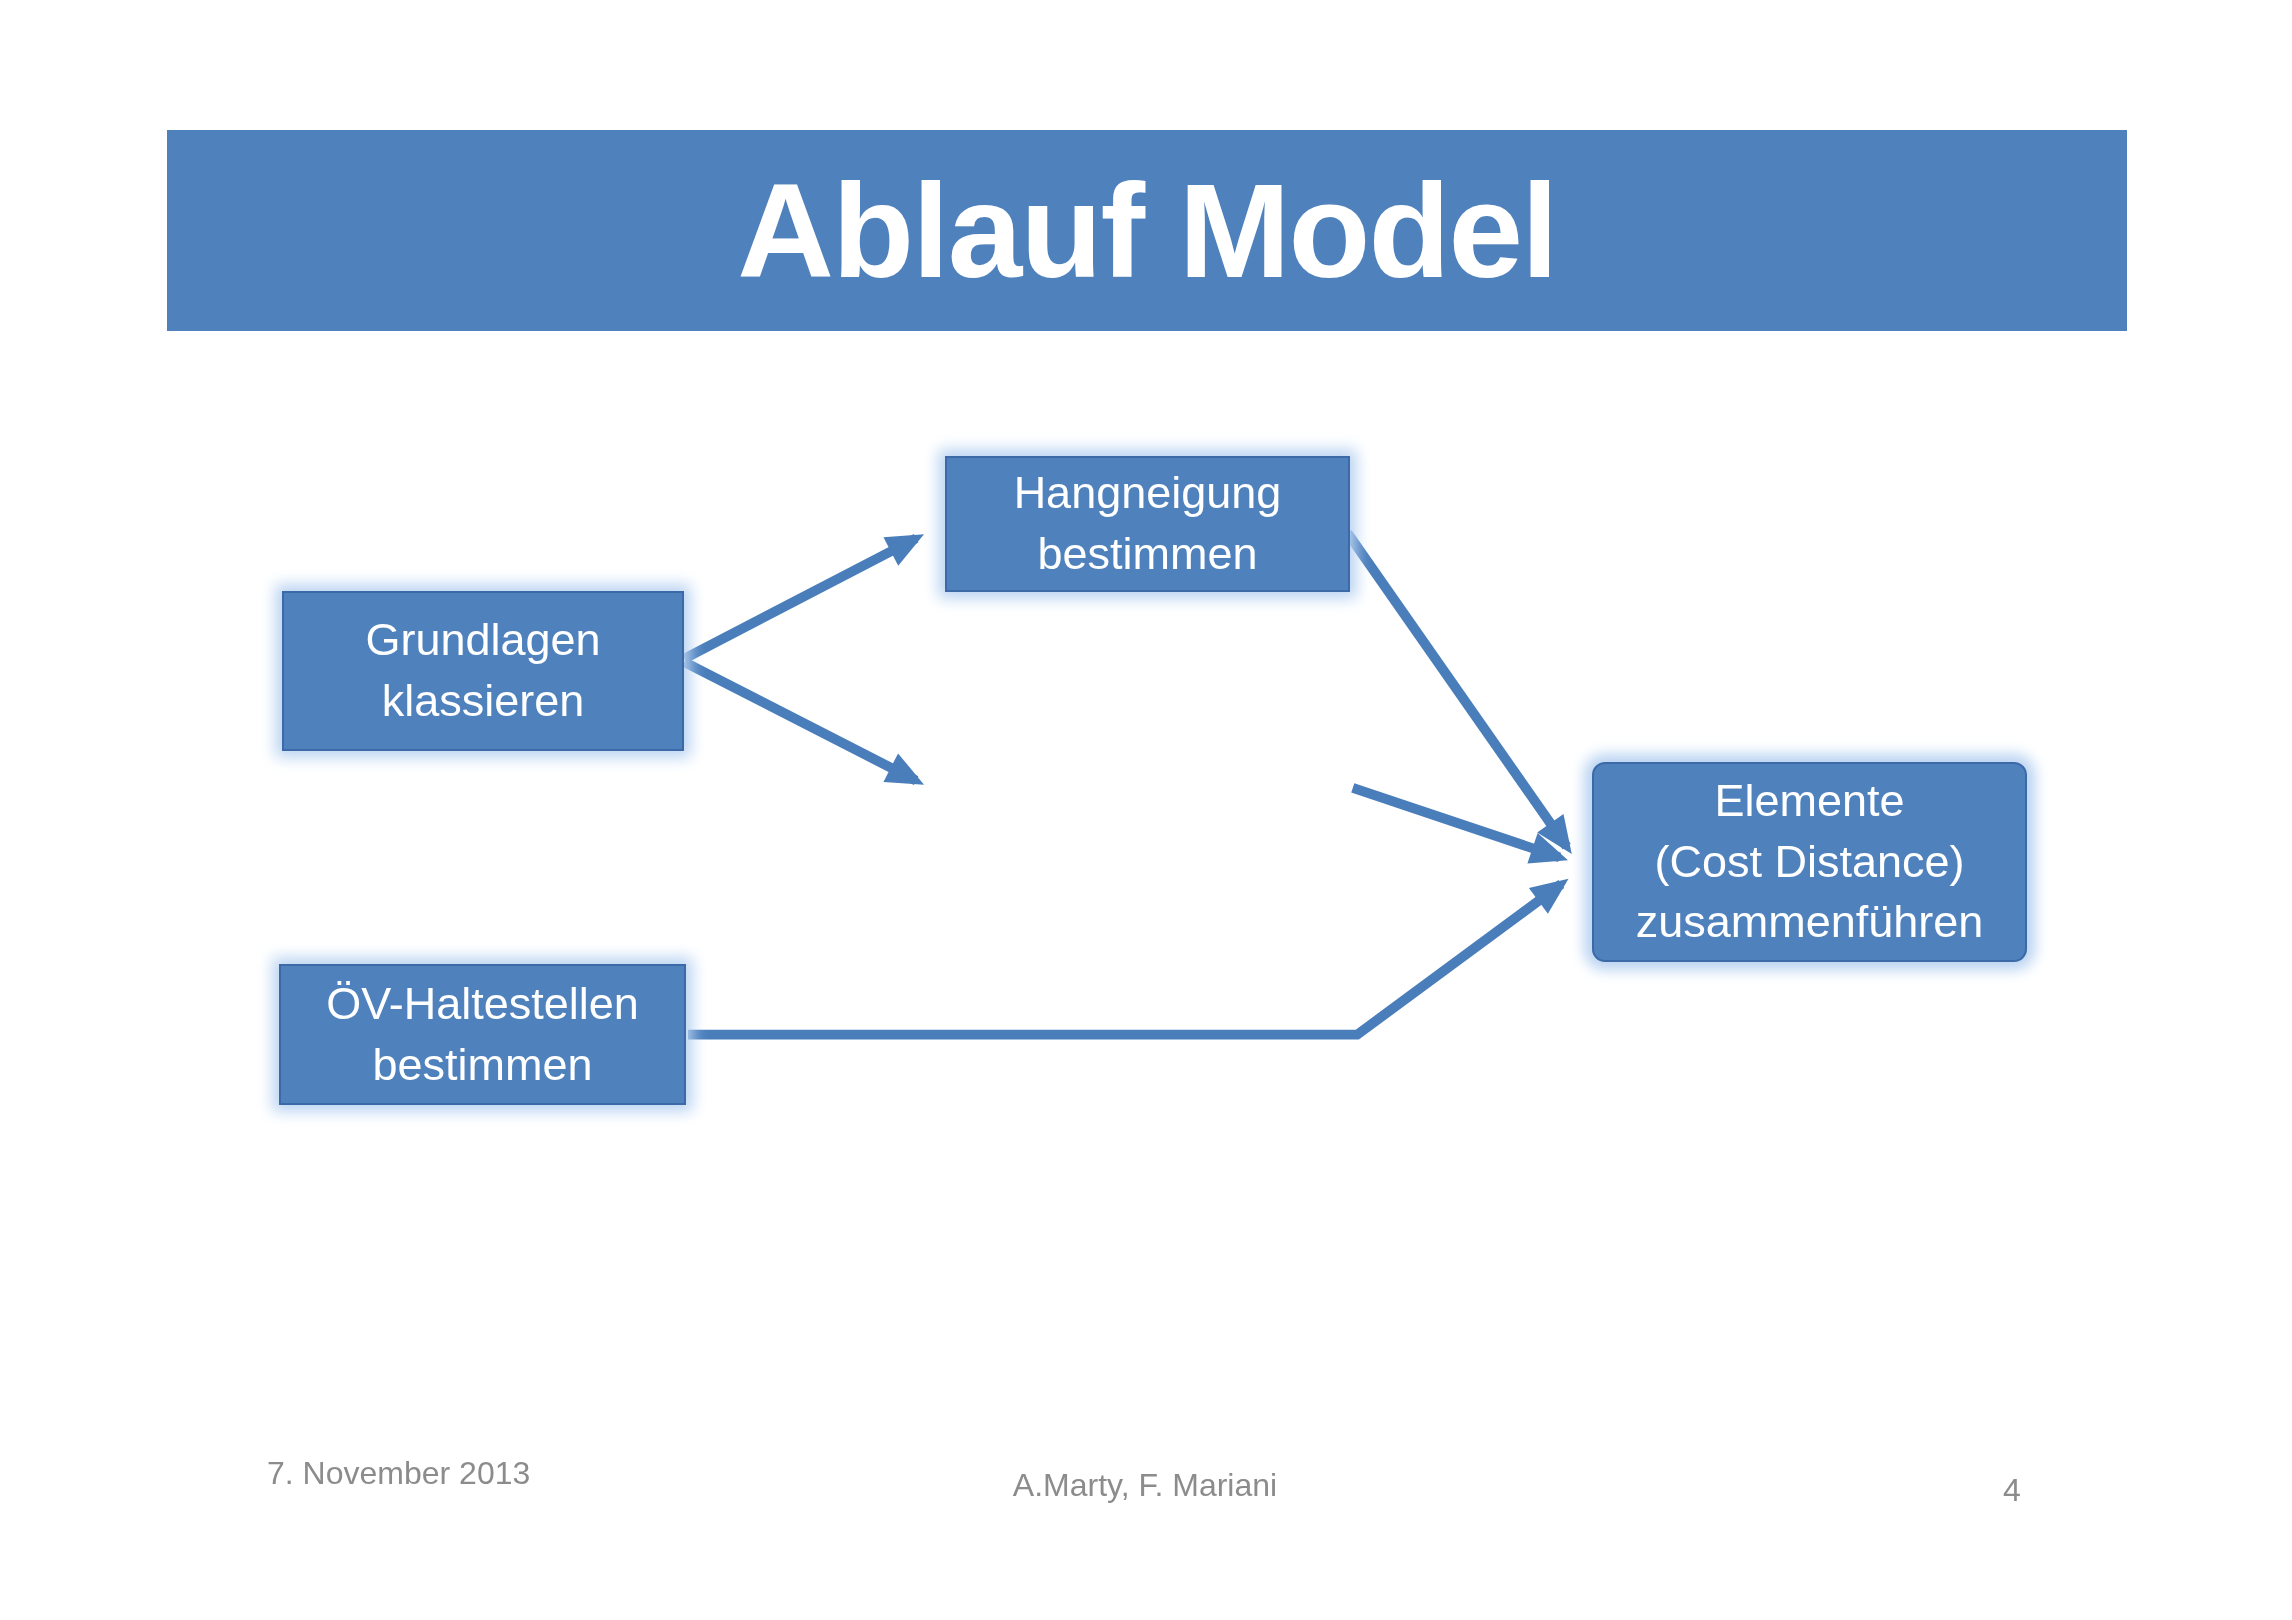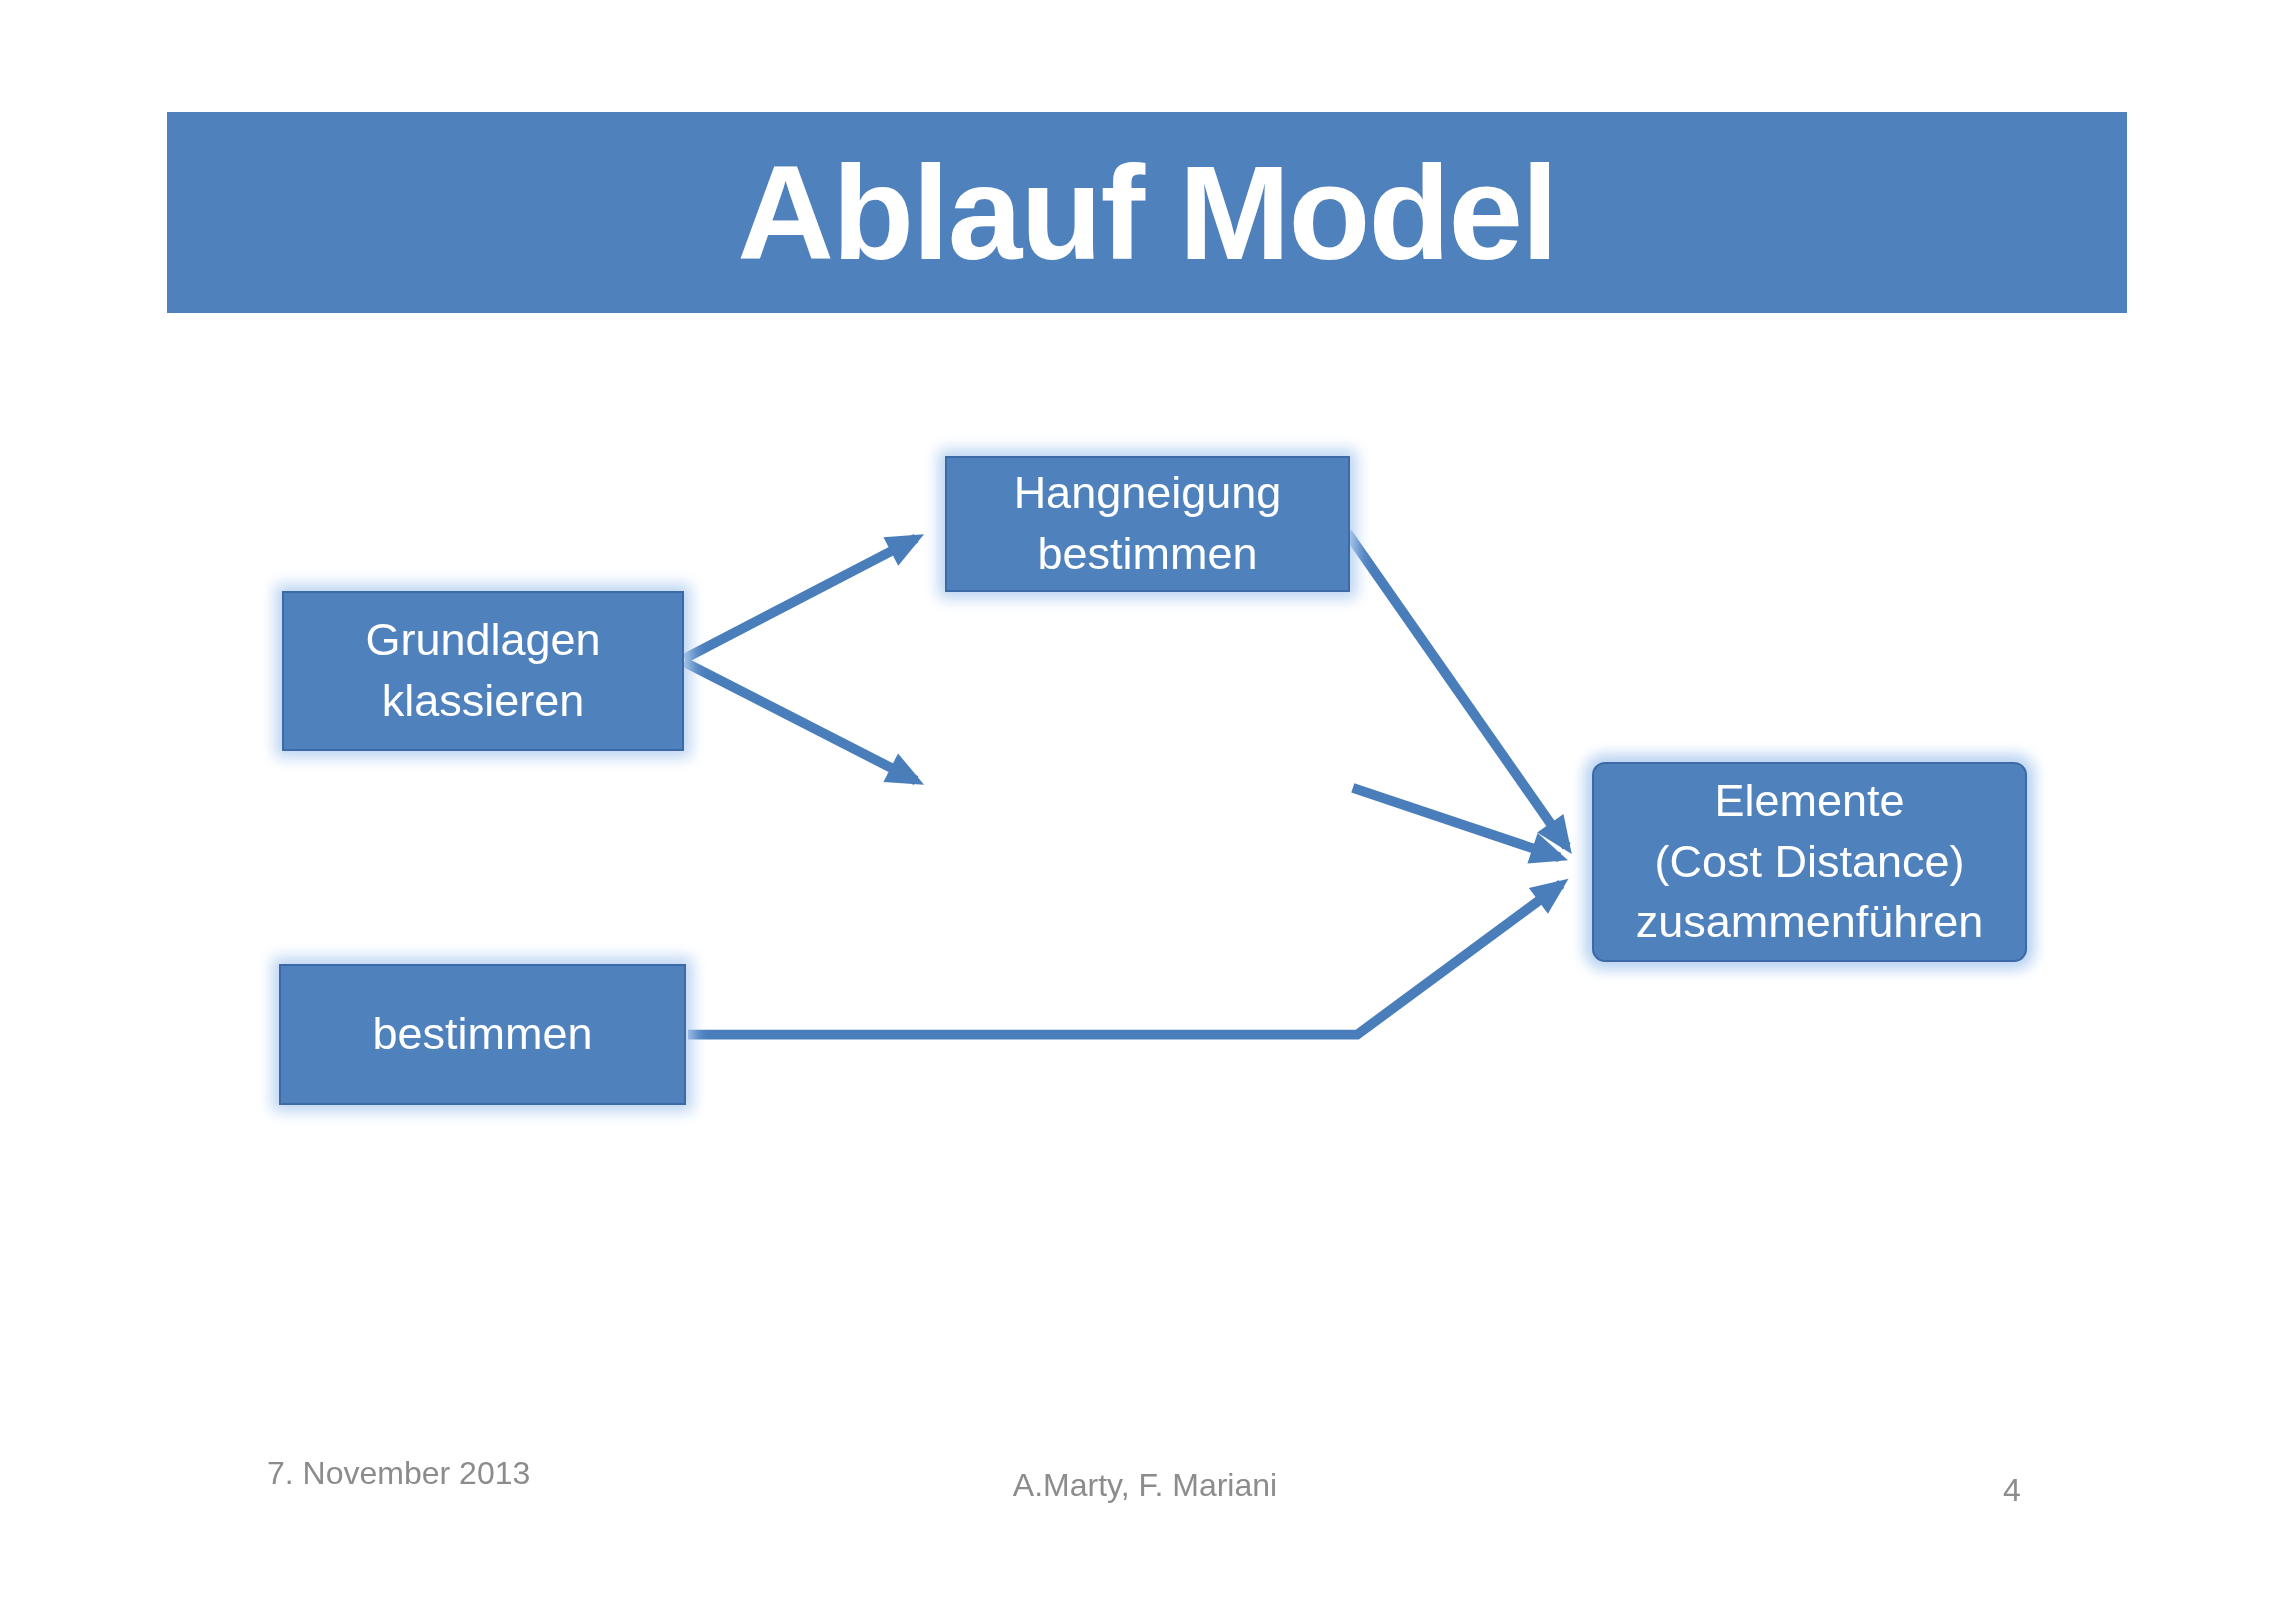--- a/index.html
+++ b/index.html
@@ -5,21 +5,21 @@
   html,body{margin:0;padding:0;background:#ffffff;}
   #slide{
     position:relative;
     width:2293px;height:1621px;
     background:#ffffff;
     font-family:"Liberation Sans", sans-serif;
     overflow:hidden;
   }
   
   .title-banner{
-    position:absolute;left:167px;top:112px;width:1960px;height:201px;
+    position:absolute;left:167px;top:130px;width:1960px;height:201px;
     background:var(--accent,#4f81bd);
     display:flex;align-items:center;justify-content:center;
   }
   .title-banner h1{
     margin:0;color:#ffffff;font-size:134px;font-weight:bold;
     letter-spacing:-1.8px;line-height:1;
   }
   
   .node{
     position:absolute;
@@ -74,20 +74,21 @@
     <span>klassieren</span>
   </div>
 
   <div class="node" id="node-hangneigung">
     <span>Hangneigung</span>
     <span>bestimmen</span>
   </div>
 
 
   <div class="node" id="node-oev">
+    <span>ÖV-Haltestellen</span>
     <span>bestimmen</span>
   </div>
 
   <div class="node" id="node-elemente">
     <span>Elemente</span>
     <span>(Cost Distance)</span>
     <span>zusammenführen</span>
   </div>
 
   <div class="footer-text" id="footer-date">7. November 2013</div>

